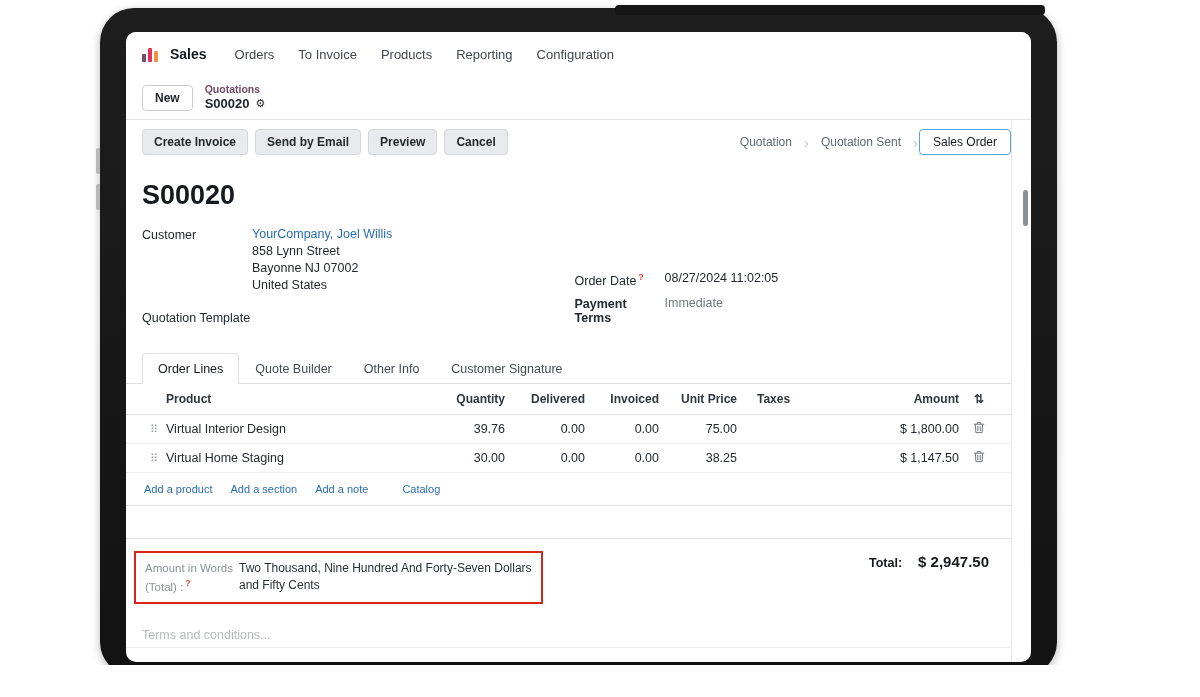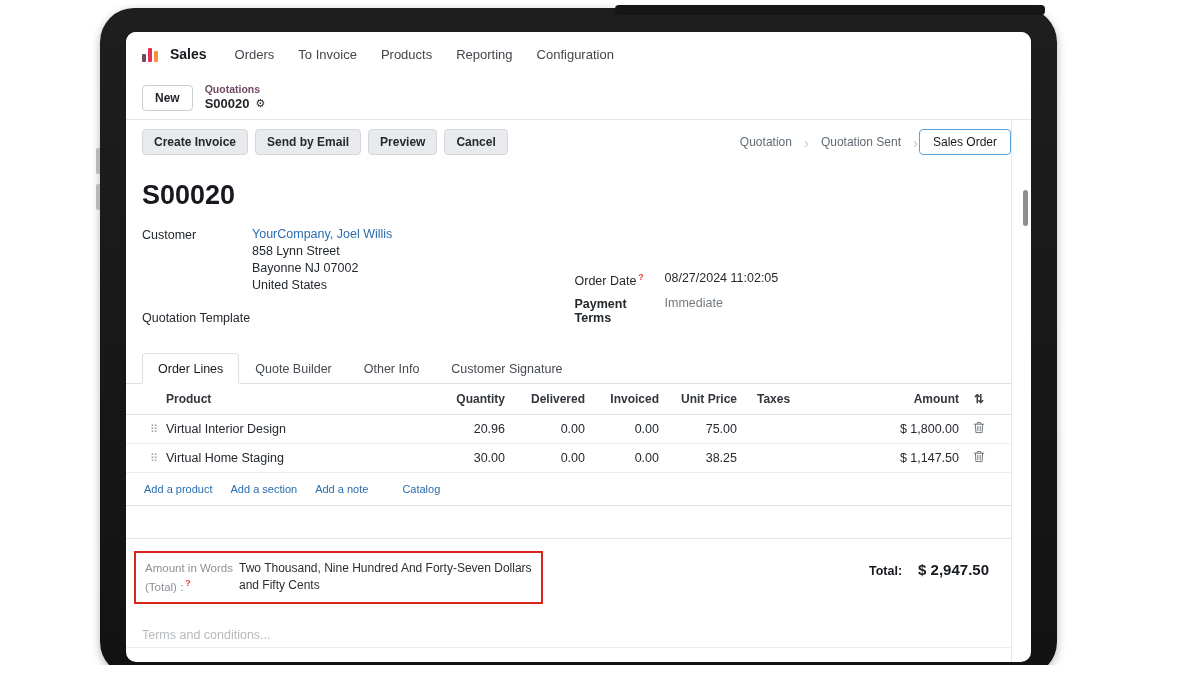--- a/index.html
+++ b/index.html
@@ -101,21 +101,21 @@
   .linkrow { display:flex; gap:18px; padding:10px 18px; border-bottom:1px solid #dcdfe3; font-size:11px; }
   .linkrow .link { font-weight:500; }
   .catalog { margin-left:16px; }
 
   
   .total-sep { border-top:1px solid #e2e5e8; margin:32px -16px 0; }
   .totals-row { display:flex; justify-content:space-between; align-items:flex-start; margin-top:12px; }
   .words-box { display:inline-flex; gap:0; border:2px solid #D9251C; padding:7px 9px; margin-left:-8px; }
   .wlabel { font-size:11.5px; color:#8c9196; line-height:1.45; width:94px; }
   .wval { font-size:12px; color:#2a2f34; line-height:1.45; white-space:nowrap; }
-  .total-block { display:flex; align-items:baseline; gap:16px; padding-right:6px; margin-top:10px; }
+  .total-block { display:flex; align-items:baseline; gap:16px; padding-right:6px; margin-top:2px; }
   .tlabel { font-size:12.5px; font-weight:700; color:#16191d; }
   .tval { font-size:15px; font-weight:700; color:#16191d; }
   .terms { margin-top:24px; font-size:12.5px; color:#b6babd; cursor:text; }
 
   .scroll-thumb { position:absolute; right:3px; top:158px; width:5px; height:36px;
                   background:#8a8f94; border-radius:3px; cursor:pointer; }
 </style>
 </head>
 <body>
 
@@ -220,21 +220,21 @@
               <span class="hcell">Invoiced</span>
               <span class="hcell">Unit Price</span>
               <span class="hcell left taxes">Taxes</span>
               <span class="hcell">Amount</span>
               <span class="hcell icon-cell"><span class="sort">⇅</span></span>
             </div>
 
             <div class="olrow">
               <span class="cell drag">⠿</span>
               <span class="cell left">Virtual Interior Design</span>
-              <span class="cell">20.96</span>
+              <span class="cell">39.76</span>
               <span class="cell">0.00</span>
               <span class="cell">0.00</span>
               <span class="cell">75.00</span>
               <span class="cell left taxes"></span>
               <span class="cell">$ 1,800.00</span>
               <span class="cell icon-cell"><span class="trash"><svg width="12" height="13" viewBox="0 0 12 13" fill="none" stroke="#737a80" stroke-width="1" stroke-linecap="round">
                       <path d="M1.2 3.2h9.6"></path>
                       <path d="M4.2 3V1.6h3.6V3"></path>
                       <path d="M2.4 3.4l.5 8.2h6.2l.5-8.2"></path>
                       <path d="M4.8 5.4v4.4"></path>

